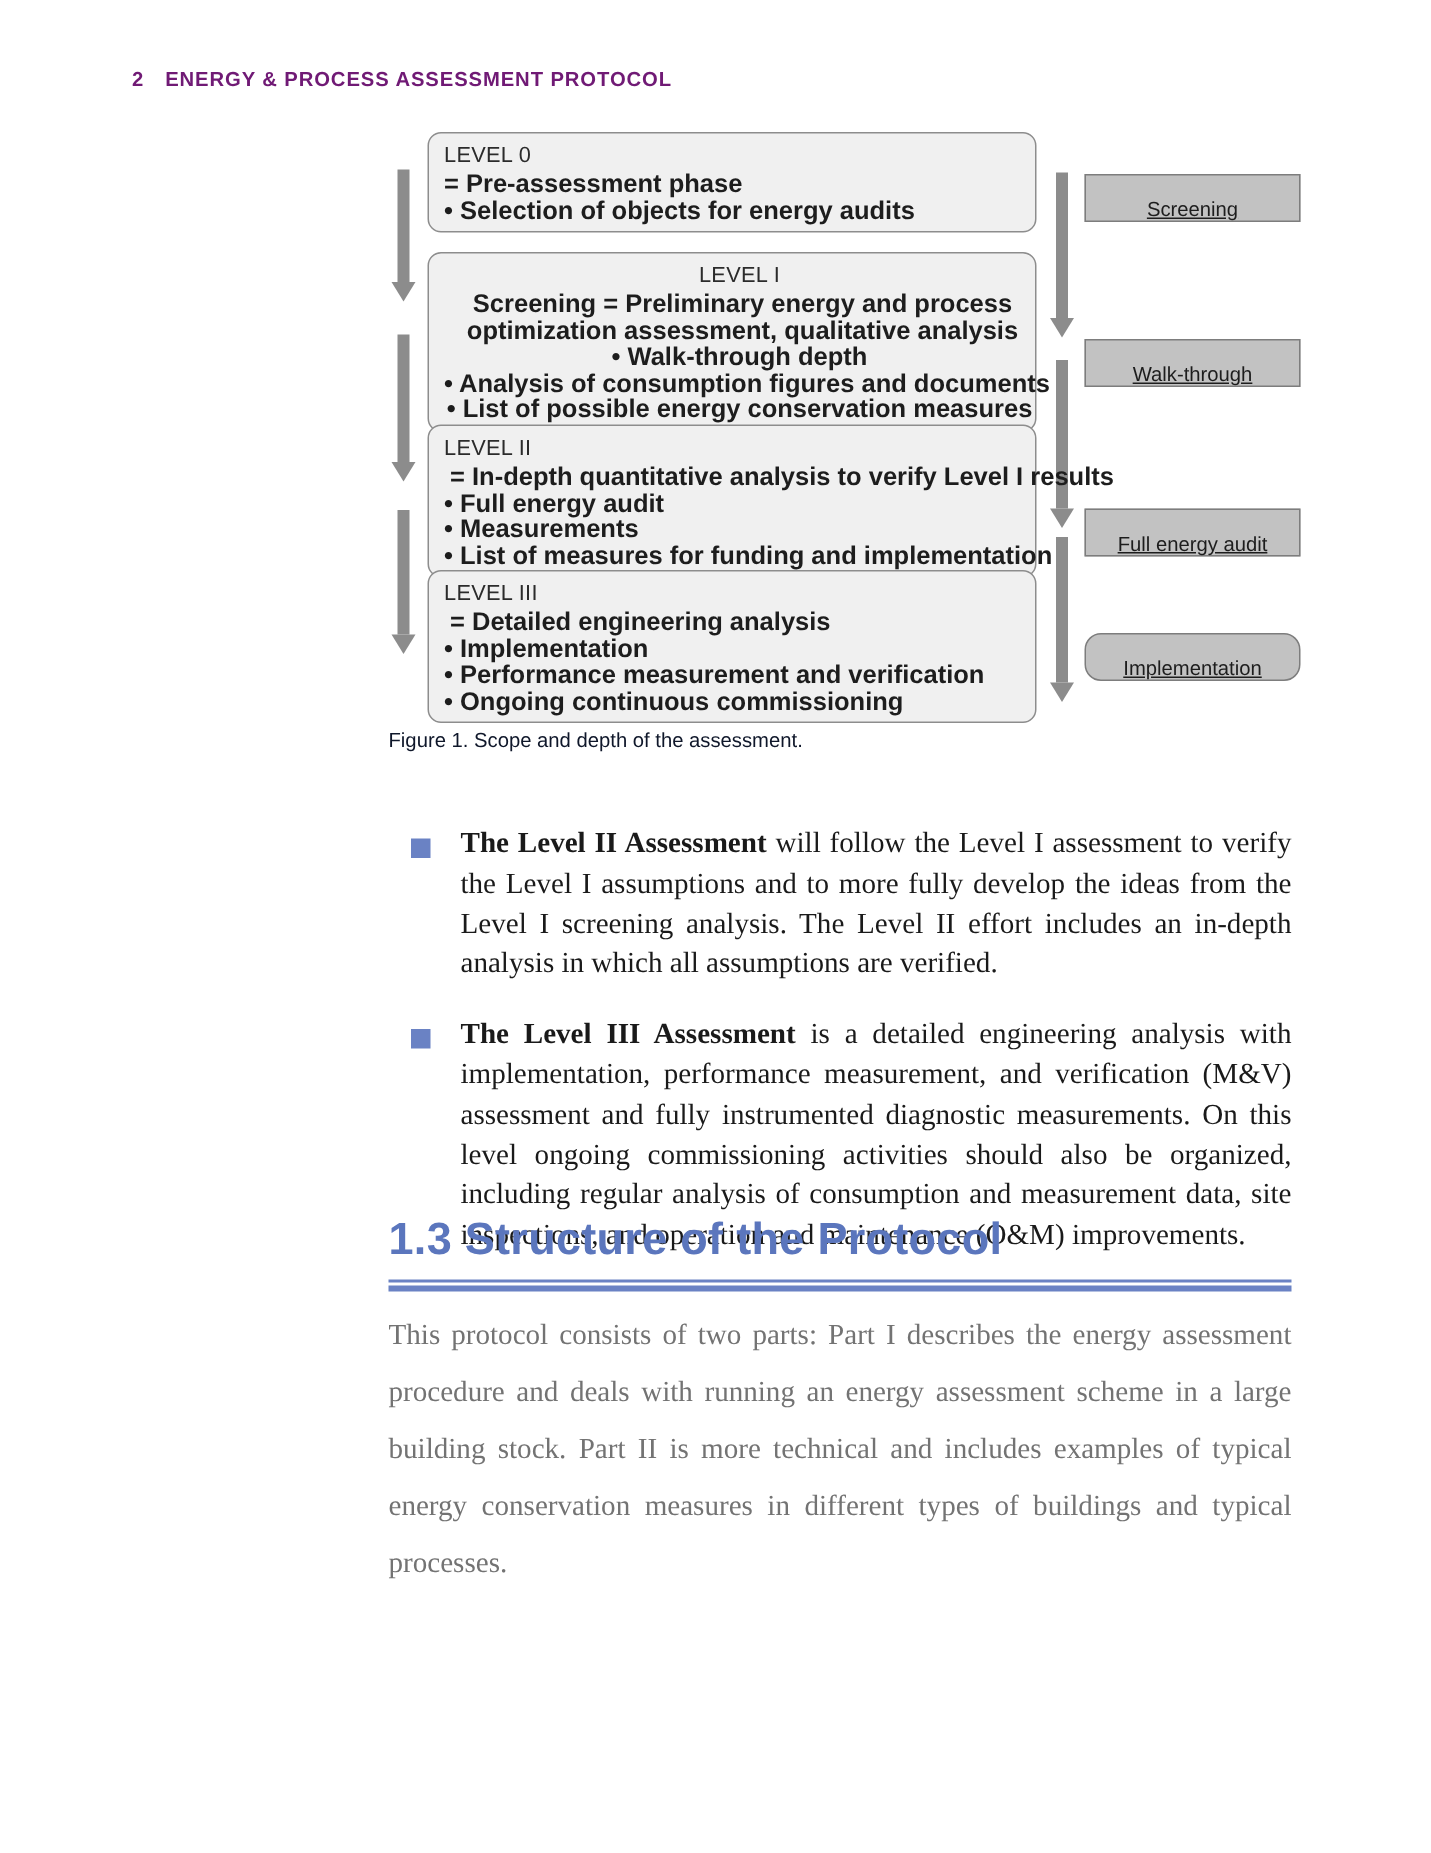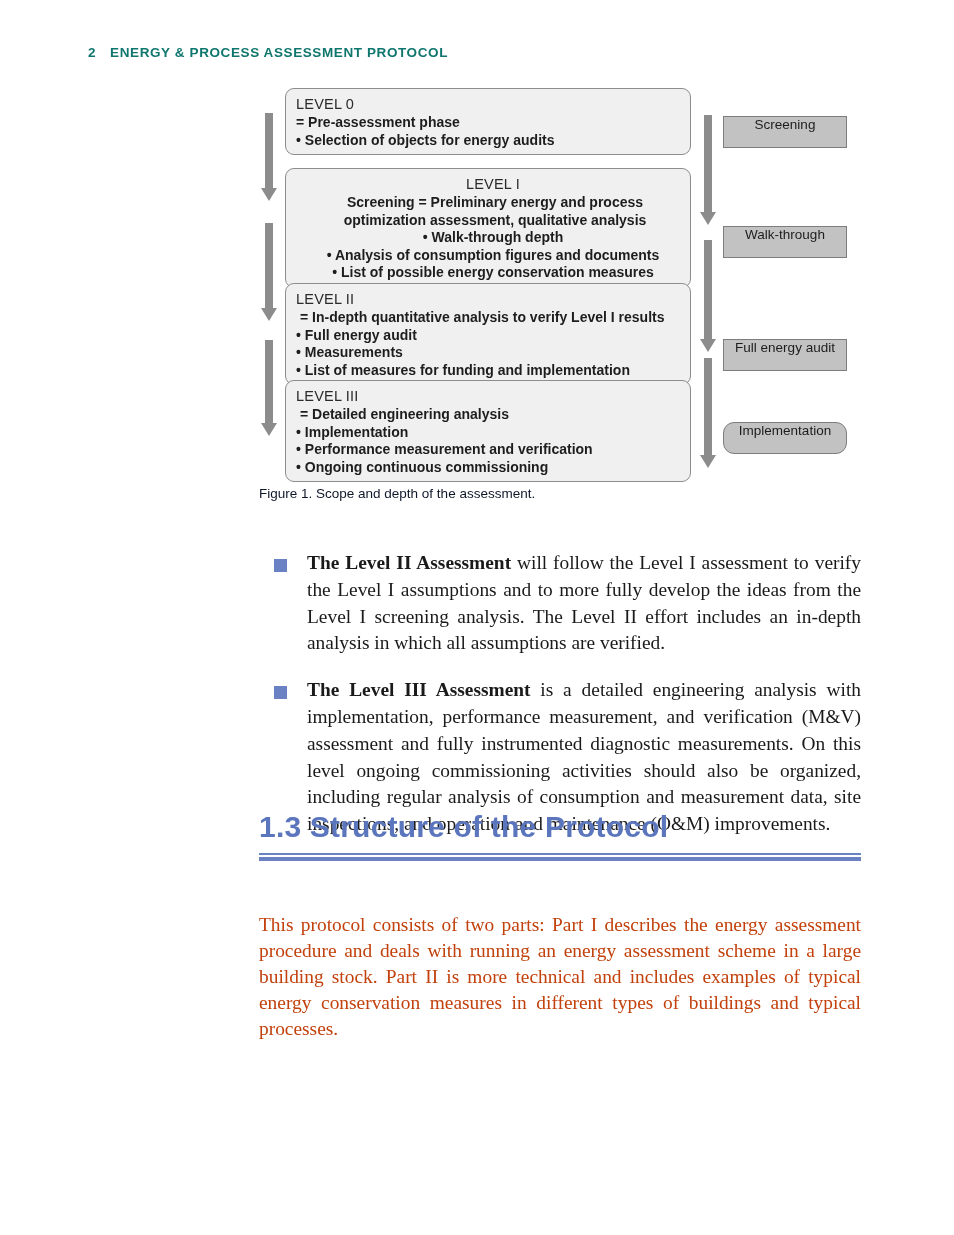--- a/index.html
+++ b/index.html
@@ -17,21 +17,21 @@
 
   
   .running-head {
     position: absolute;
     left: 88px;
     top: 45px;
     font-family: "Liberation Sans", sans-serif;
     font-weight: bold;
     font-size: 13.5px;
     letter-spacing: 0.6px;
-    color: #0f766e;
+    color: #701a75;
     white-space: nowrap;
   }
   .running-head .pg-num {
     margin-right: 14px;
   }
 
   
   .figure {
     position: absolute;
     left: 0;
@@ -51,21 +51,21 @@
     font-family: "Liberation Sans", sans-serif;
   }
   .level-title {
     font-size: 14.5px;
     color: #2b2b2b;
     font-weight: normal;
     line-height: 19px;
     letter-spacing: 0.2px;
   }
   .level-line {
-    font-size: 14px;
+    font-size: 17px;
     font-weight: bold;
     color: #1d1d1d;
     line-height: 17.5px;
     white-space: nowrap;
   }
   .level-line.indent {
     padding-left: 4px;
   }
 
   
@@ -87,31 +87,32 @@
     height: 0;
     border-left: 8px solid transparent;
     border-right: 8px solid transparent;
     border-top: 13px solid #8c8c8c;
   }
 
   
   .stage-label {
     position: absolute;
     left: 723px;
-    width: 124px;
+    width: 144px;
     height: 32px;
     box-sizing: border-box;
     background: #c2c2c2;
     border: 1px solid #7d7d7d;
     display: flex;
-    align-items: flex-start;
+    align-items: flex-end;
     justify-content: center;
     font-family: "Liberation Sans", sans-serif;
     font-size: 13.5px;
     color: #1d1d1d;
+    text-decoration: underline;
   }
 
   .figure-caption {
     position: absolute;
     left: 259px;
     top: 486px;
     font-family: "Liberation Sans", sans-serif;
     font-size: 13.5px;
     color: #0f172a;
     white-space: nowrap;
@@ -175,24 +176,23 @@
     background: #6a82c4;
   }
 
   .closing-para {
     position: absolute;
     left: 259px;
     top: 872px;
     width: 602px;
     font-family: "Liberation Serif", serif;
     font-size: 19.4px;
-    line-height: 26px;
-    color: #c2410c;
+    line-height: 38px;
+    color: #737373;
     text-align: justify;
-    margin-top: 40px;
   }
 </style>
 </head>
 <body>
 
 <div class="running-head">
   <span class="pg-num">2</span><span>ENERGY &amp; PROCESS ASSESSMENT PROTOCOL</span>
 </div>
 
 <div class="figure">

